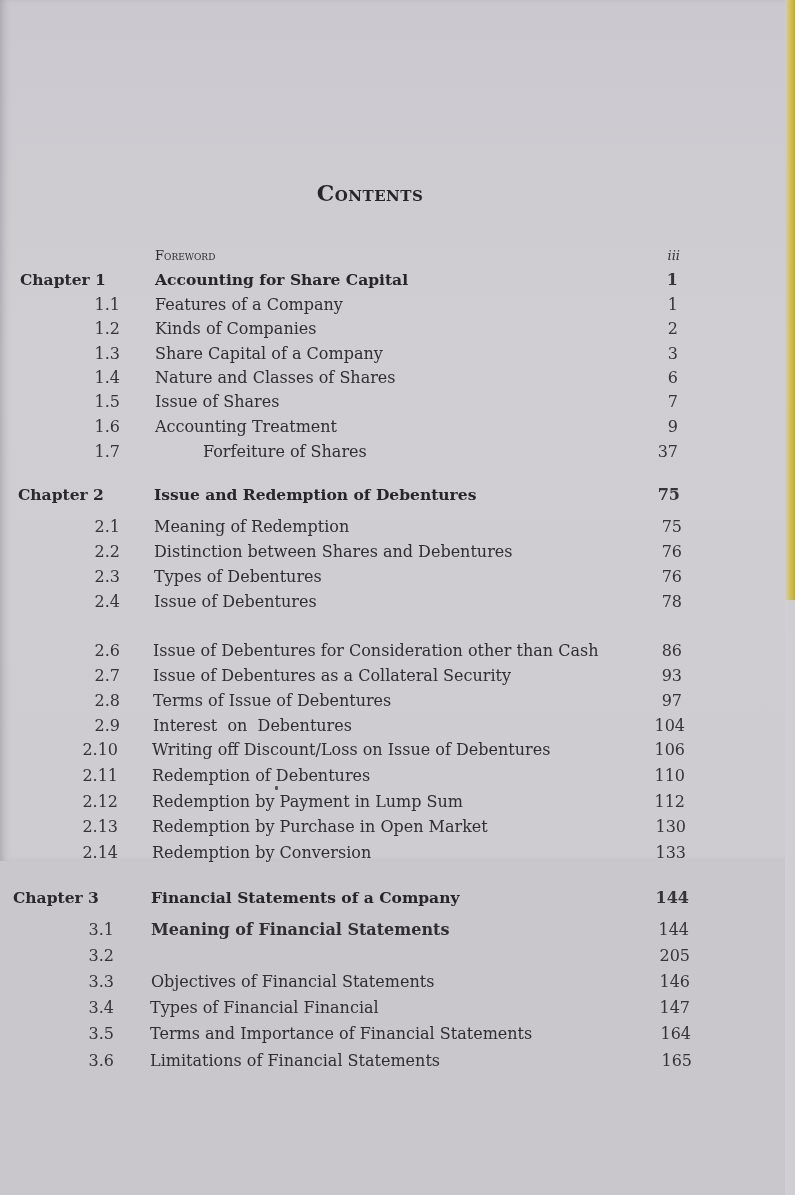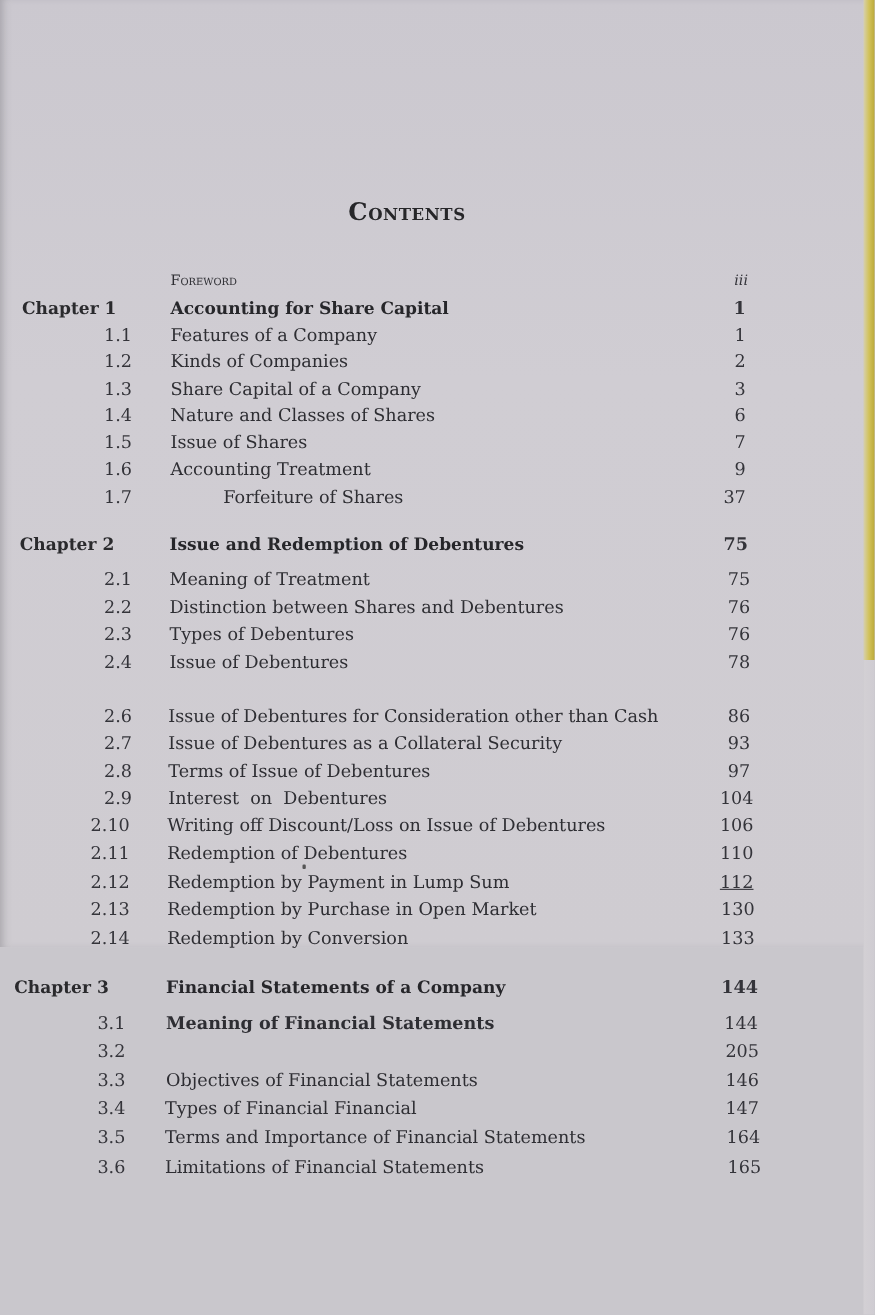--- a/index.html
+++ b/index.html
@@ -160,21 +160,21 @@
     <span class="page-no" style="left:618px;">37</span>
   </div>
 
   <div class="row" style="top:483px;">
     <span class="ch-label" style="left:18px;">Chapter 2</span>
     <span class="text bold" style="left:154px;">Issue and Redemption of Debentures</span>
     <span class="page-no bold" style="left:620px;">75</span>
   </div>
   <div class="row" style="top:515px;">
     <span class="num" style="left:80px;">2.1</span>
-    <span class="text" style="left:154px;">Meaning of Treatment</span>
+    <span class="text" style="left:154px;">Meaning of Redemption</span>
     <span class="page-no" style="left:622px;">75</span>
   </div>
   <div class="row" style="top:540px;">
     <span class="num" style="left:80px;">2.2</span>
     <span class="text" style="left:154px;">Distinction between Shares and Debentures</span>
     <span class="page-no" style="left:622px;">76</span>
   </div>
   <div class="row" style="top:565px;">
     <span class="num" style="left:80px;">2.3</span>
     <span class="text" style="left:154px;">Types of Debentures</span>
@@ -211,21 +211,21 @@
     <span class="page-no" style="left:625px;">106</span>
   </div>
   <div class="row" style="top:764px;">
     <span class="num" style="left:78px;">2.11</span>
     <span class="text" style="left:152px;">Redemption of Debentures</span>
     <span class="page-no" style="left:625px;">110</span>
   </div>
   <div class="row" style="top:790px;">
     <span class="num" style="left:78px;">2.12</span>
     <span class="text" style="left:152px;">Redemption by Payment in Lump Sum</span>
-    <span class="page-no" style="left:625px;text-decoration:underline;">112</span>
+    <span class="page-no" style="left:625px;">112</span>
   </div>
   <div class="row" style="top:815px;">
     <span class="num" style="left:78px;">2.13</span>
     <span class="text" style="left:152px;">Redemption by Purchase in Open Market</span>
     <span class="page-no" style="left:626px;">130</span>
   </div>
   <div class="row" style="top:841px;">
     <span class="num" style="left:78px;">2.14</span>
     <span class="text" style="left:152px;">Redemption by Conversion</span>
     <span class="page-no" style="left:626px;">133</span>

